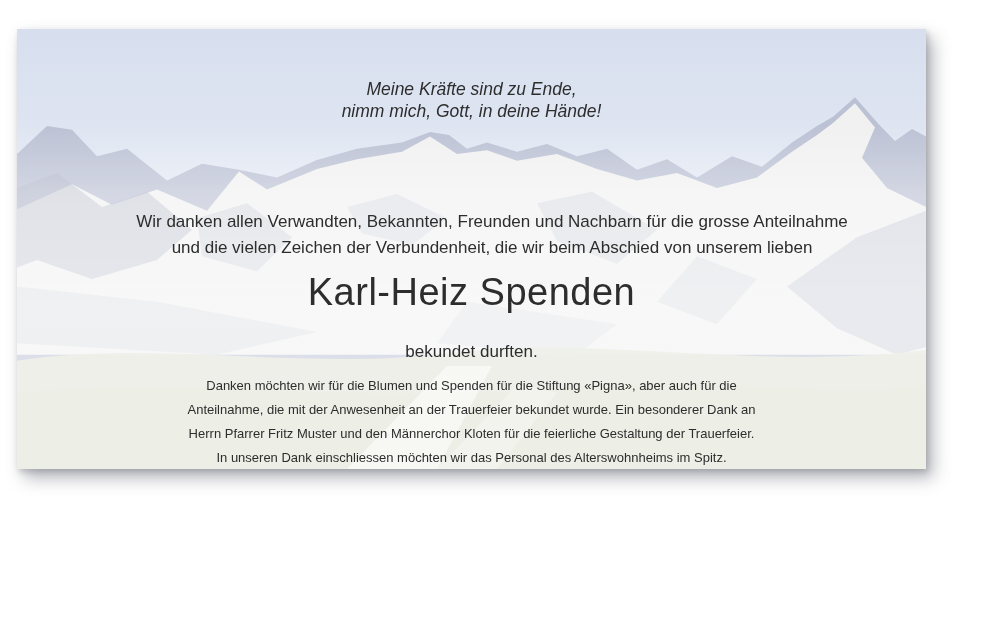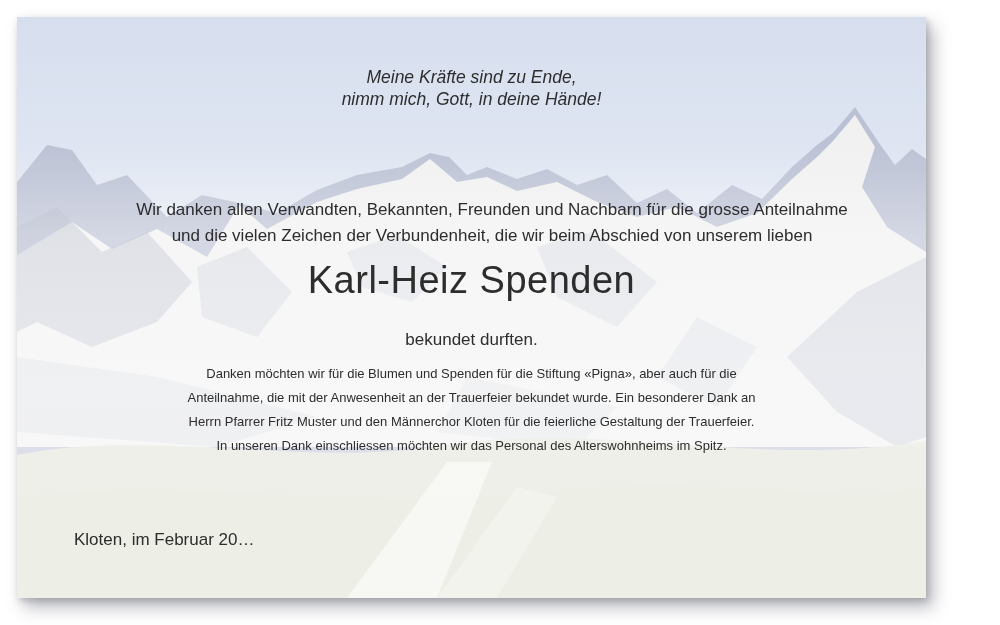--- a/index.html
+++ b/index.html
@@ -1,21 +1,21 @@
 <!DOCTYPE html>
 <html><head>
 <meta charset="utf-8">
 <style>
   html,body{margin:0;padding:0;}
   body{
     width:1000px;height:625px;position:relative;background:#ffffff;
     font-family:"Liberation Sans","DejaVu Sans",sans-serif;
   }
   .card{
-    position:absolute;left:17px;top:17px;width:909px;height:581px;
+    position:absolute;left:17px;top:29px;width:909px;height:440px;
     overflow:hidden;background:#14b8a6;
     box-shadow:7px 9px 16px rgba(85,88,100,0.42), 2px 3px 6px rgba(85,88,100,0.28);
   }
   .bg{position:absolute;left:0;top:0;width:100%;height:100%;display:block;}
   .txt{
     position:absolute;left:0;right:0;text-align:center;color:#2d2d2d;
   }
   .verse{top:49px;font-size:17.5px;line-height:22px;font-style:italic;white-space:pre-line;}
   .title{top:131px;font-size:22px;letter-spacing:3px;}
   .intro{top:180px;font-size:17px;line-height:25.5px;white-space:pre-line;padding-left:41px;}

